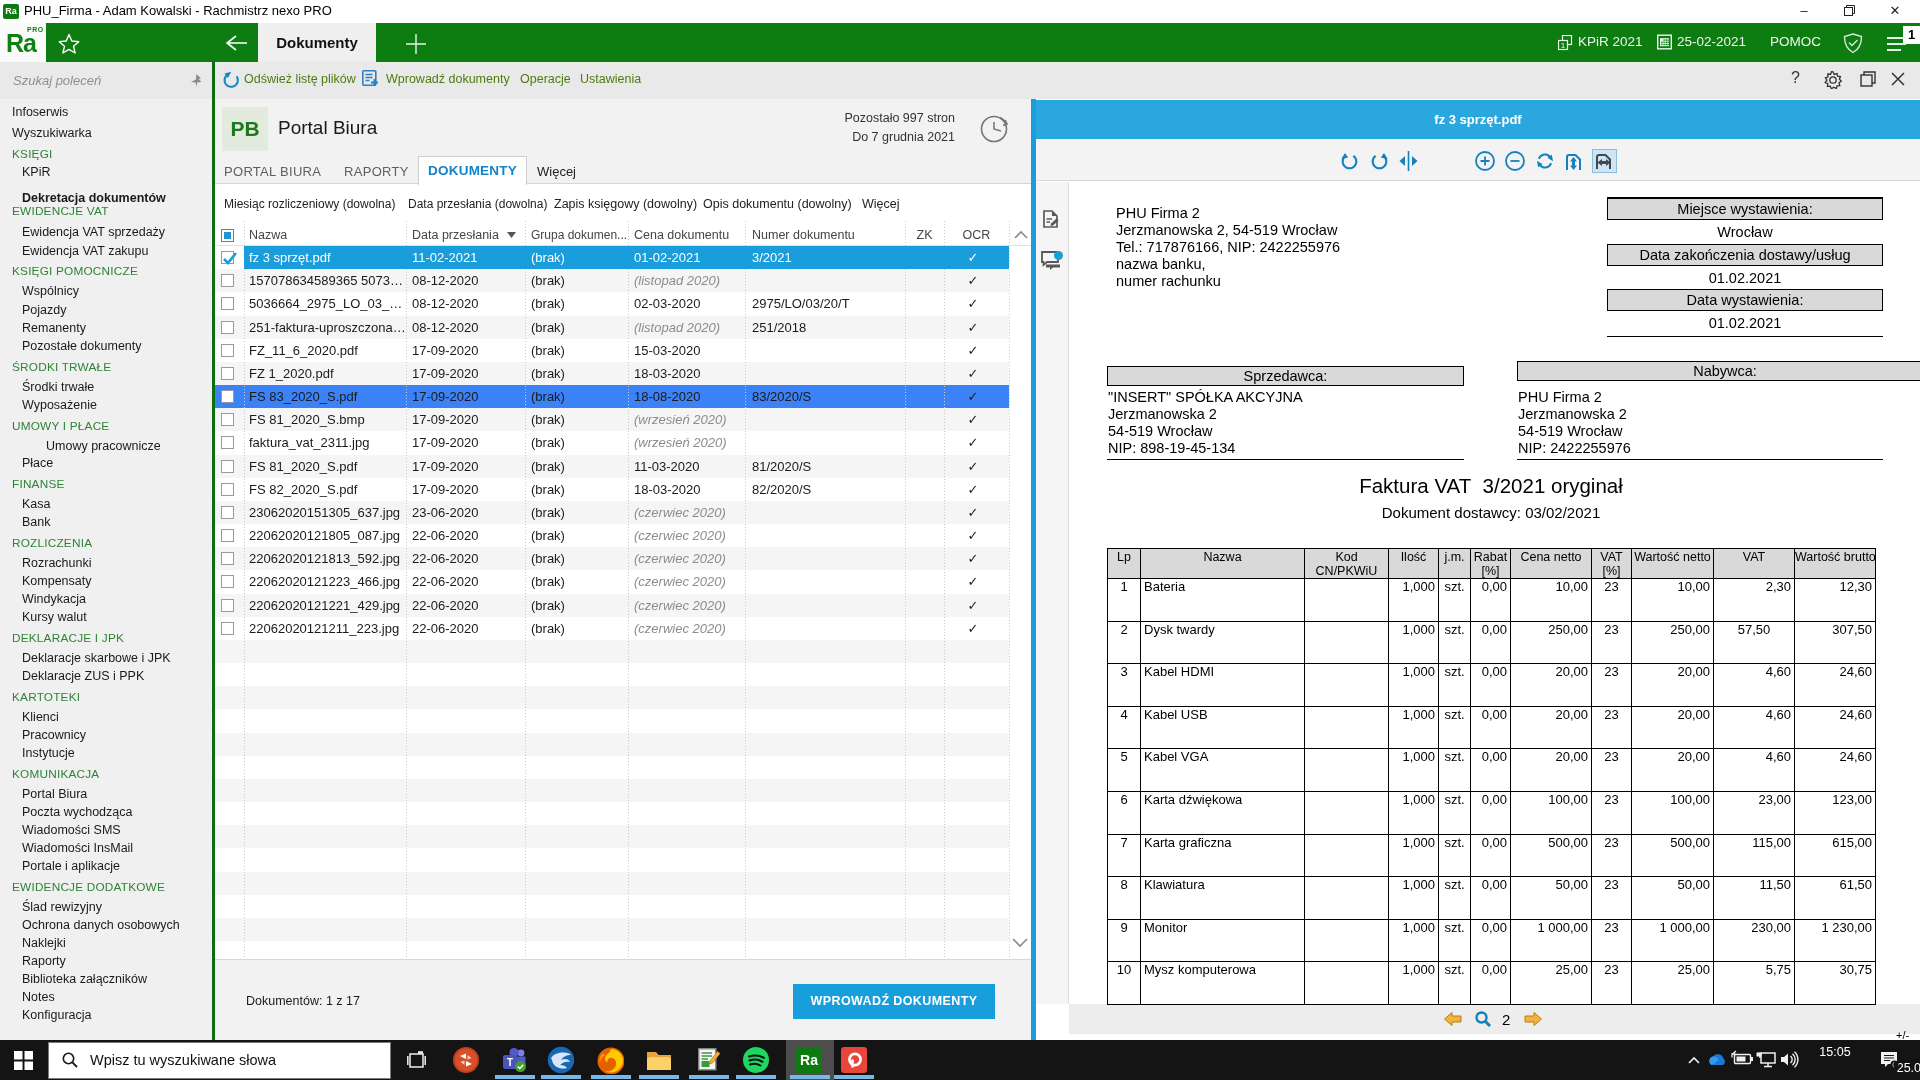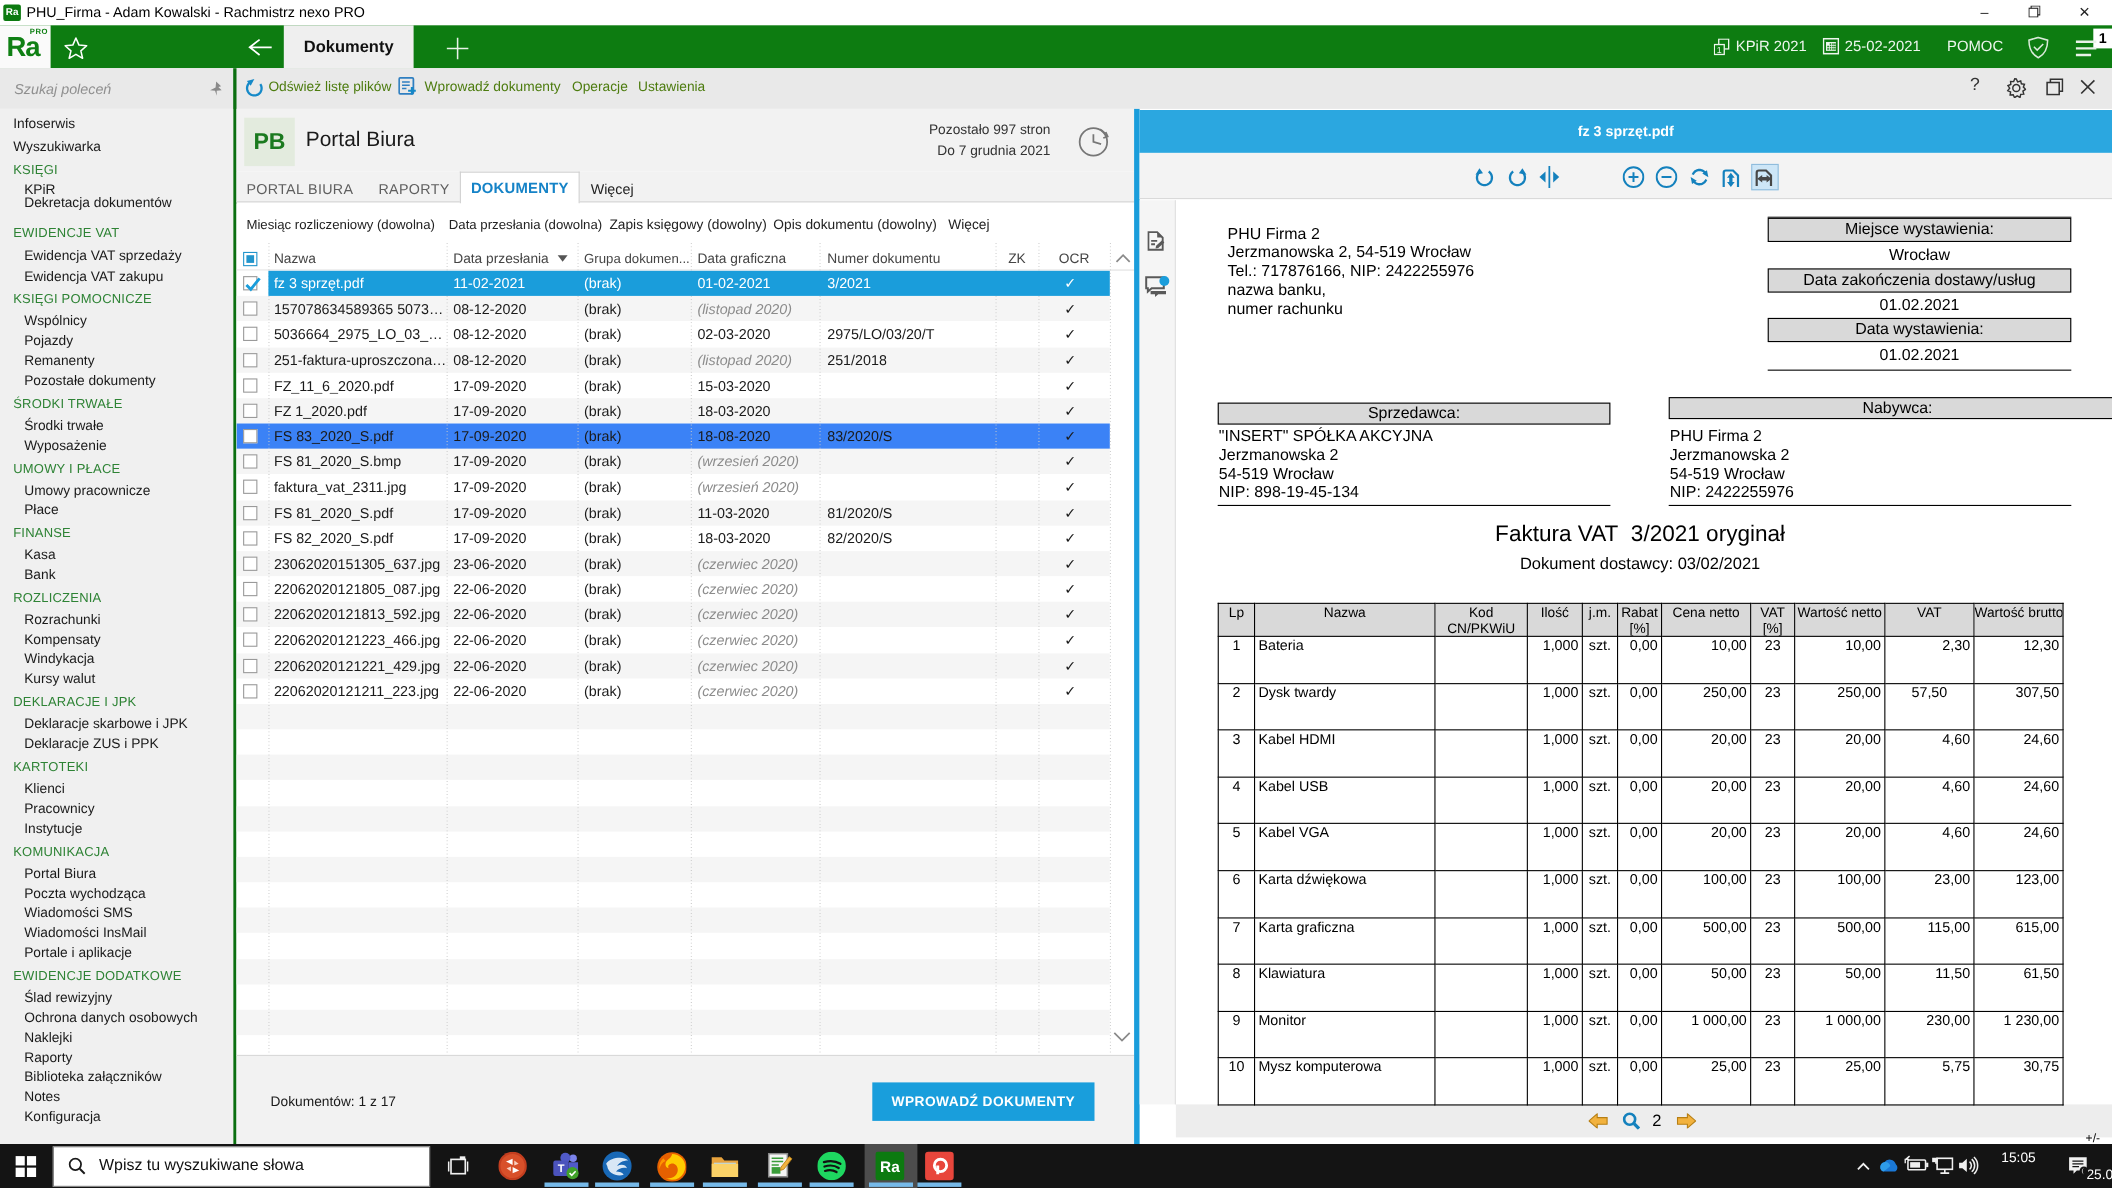--- a/index.html
+++ b/index.html
@@ -122,21 +122,21 @@
   <div class="abs ftxt" style="left:224px; font-size:12px;">Miesiąc rozliczeniowy (dowolna)</div>
   <div class="abs ftxt" style="left:408px; font-size:12px;">Data przesłania (dowolna)</div>
   <div class="abs ftxt" style="left:554px;">Zapis księgowy (dowolny)</div>
   <div class="abs ftxt" style="left:703px;">Opis dokumentu (dowolny)</div>
   <div class="abs ftxt" style="left:862px;">Więcej</div>
 
   <div class="abs" id="tablehdr"></div>
   <div class="abs thtxt" style="left:249px;">Nazwa</div>
   <div class="abs thtxt" style="left:412px;">Data przesłania</div>
   <div class="abs thtxt" style="left:531px; font-size:12px;">Grupa dokumen...</div>
-  <div class="abs thtxt" style="left:634px;">Data graficzna</div>
+  <div class="abs thtxt" style="left:634px;">Cena dokumentu</div>
   <div class="abs thtxt" style="left:752px;">Numer dokumentu</div>
   <div class="abs thtxt" style="left:905px; width:39px; text-align:center;">ZK</div>
   <div class="abs thtxt" style="left:944px; width:65px; text-align:center;">OCR</div>
 
   <div class="abs" id="listarea"></div>
   <div class="abs" id="listbottom"></div>
   <div class="abs" style="left:246px; top:994px; font-size:12.5px; color:#1a1a1a;">Dokumentów: 1 z 17</div>
   <div class="abs" id="docbtn">WPROWADŹ DOKUMENTY</div>
 
   <div class="abs" id="splitter"></div>
@@ -149,34 +149,34 @@
 
   <div class="abs" id="taskbar"></div>
   <div class="abs" id="tsearch"></div>
   <div class="abs" id="tsearchtxt">Wpisz tu wyszukiwane słowa</div>
 
 <div class="abs" style="left:0;top:0;">
       <div class="sbitem sbtop" style="top:105px;">Infoserwis</div>
       <div class="sbitem sbtop" style="top:126px;">Wyszukiwarka</div>
       <div class="sbitem sbhead" style="top:147px;">KSIĘGI</div>
       <div class="sbitem" style="top:165px;">KPiR</div>
-      <div class="sbitem" style="top:177px;">Dekretacja dokumentów</div>
+      <div class="sbitem" style="top:191px;font-weight:bold;">Dekretacja dokumentów</div>
       <div class="sbitem sbhead" style="top:204px;">EWIDENCJE VAT</div>
       <div class="sbitem" style="top:225px;">Ewidencja VAT sprzedaży</div>
       <div class="sbitem" style="top:244px;">Ewidencja VAT zakupu</div>
       <div class="sbitem sbhead" style="top:264px;">KSIĘGI POMOCNICZE</div>
       <div class="sbitem" style="top:284px;">Wspólnicy</div>
       <div class="sbitem" style="top:303px;">Pojazdy</div>
       <div class="sbitem" style="top:321px;">Remanenty</div>
       <div class="sbitem" style="top:339px;">Pozostałe dokumenty</div>
       <div class="sbitem sbhead" style="top:360px;">ŚRODKI TRWAŁE</div>
       <div class="sbitem" style="top:380px;">Środki trwałe</div>
       <div class="sbitem" style="top:398px;">Wyposażenie</div>
       <div class="sbitem sbhead" style="top:419px;">UMOWY I PŁACE</div>
-      <div class="sbitem" style="top:439px;">Umowy pracownicze</div>
+      <div class="sbitem" style="top:439px;margin-left:24px;">Umowy pracownicze</div>
       <div class="sbitem" style="top:456px;">Płace</div>
       <div class="sbitem sbhead" style="top:477px;">FINANSE</div>
       <div class="sbitem" style="top:497px;">Kasa</div>
       <div class="sbitem" style="top:515px;">Bank</div>
       <div class="sbitem sbhead" style="top:536px;">ROZLICZENIA</div>
       <div class="sbitem" style="top:556px;">Rozrachunki</div>
       <div class="sbitem" style="top:574px;">Kompensaty</div>
       <div class="sbitem" style="top:592px;">Windykacja</div>
       <div class="sbitem" style="top:610px;">Kursy walut</div>
       <div class="sbitem sbhead" style="top:631px;">DEKLARACJE I JPK</div>

